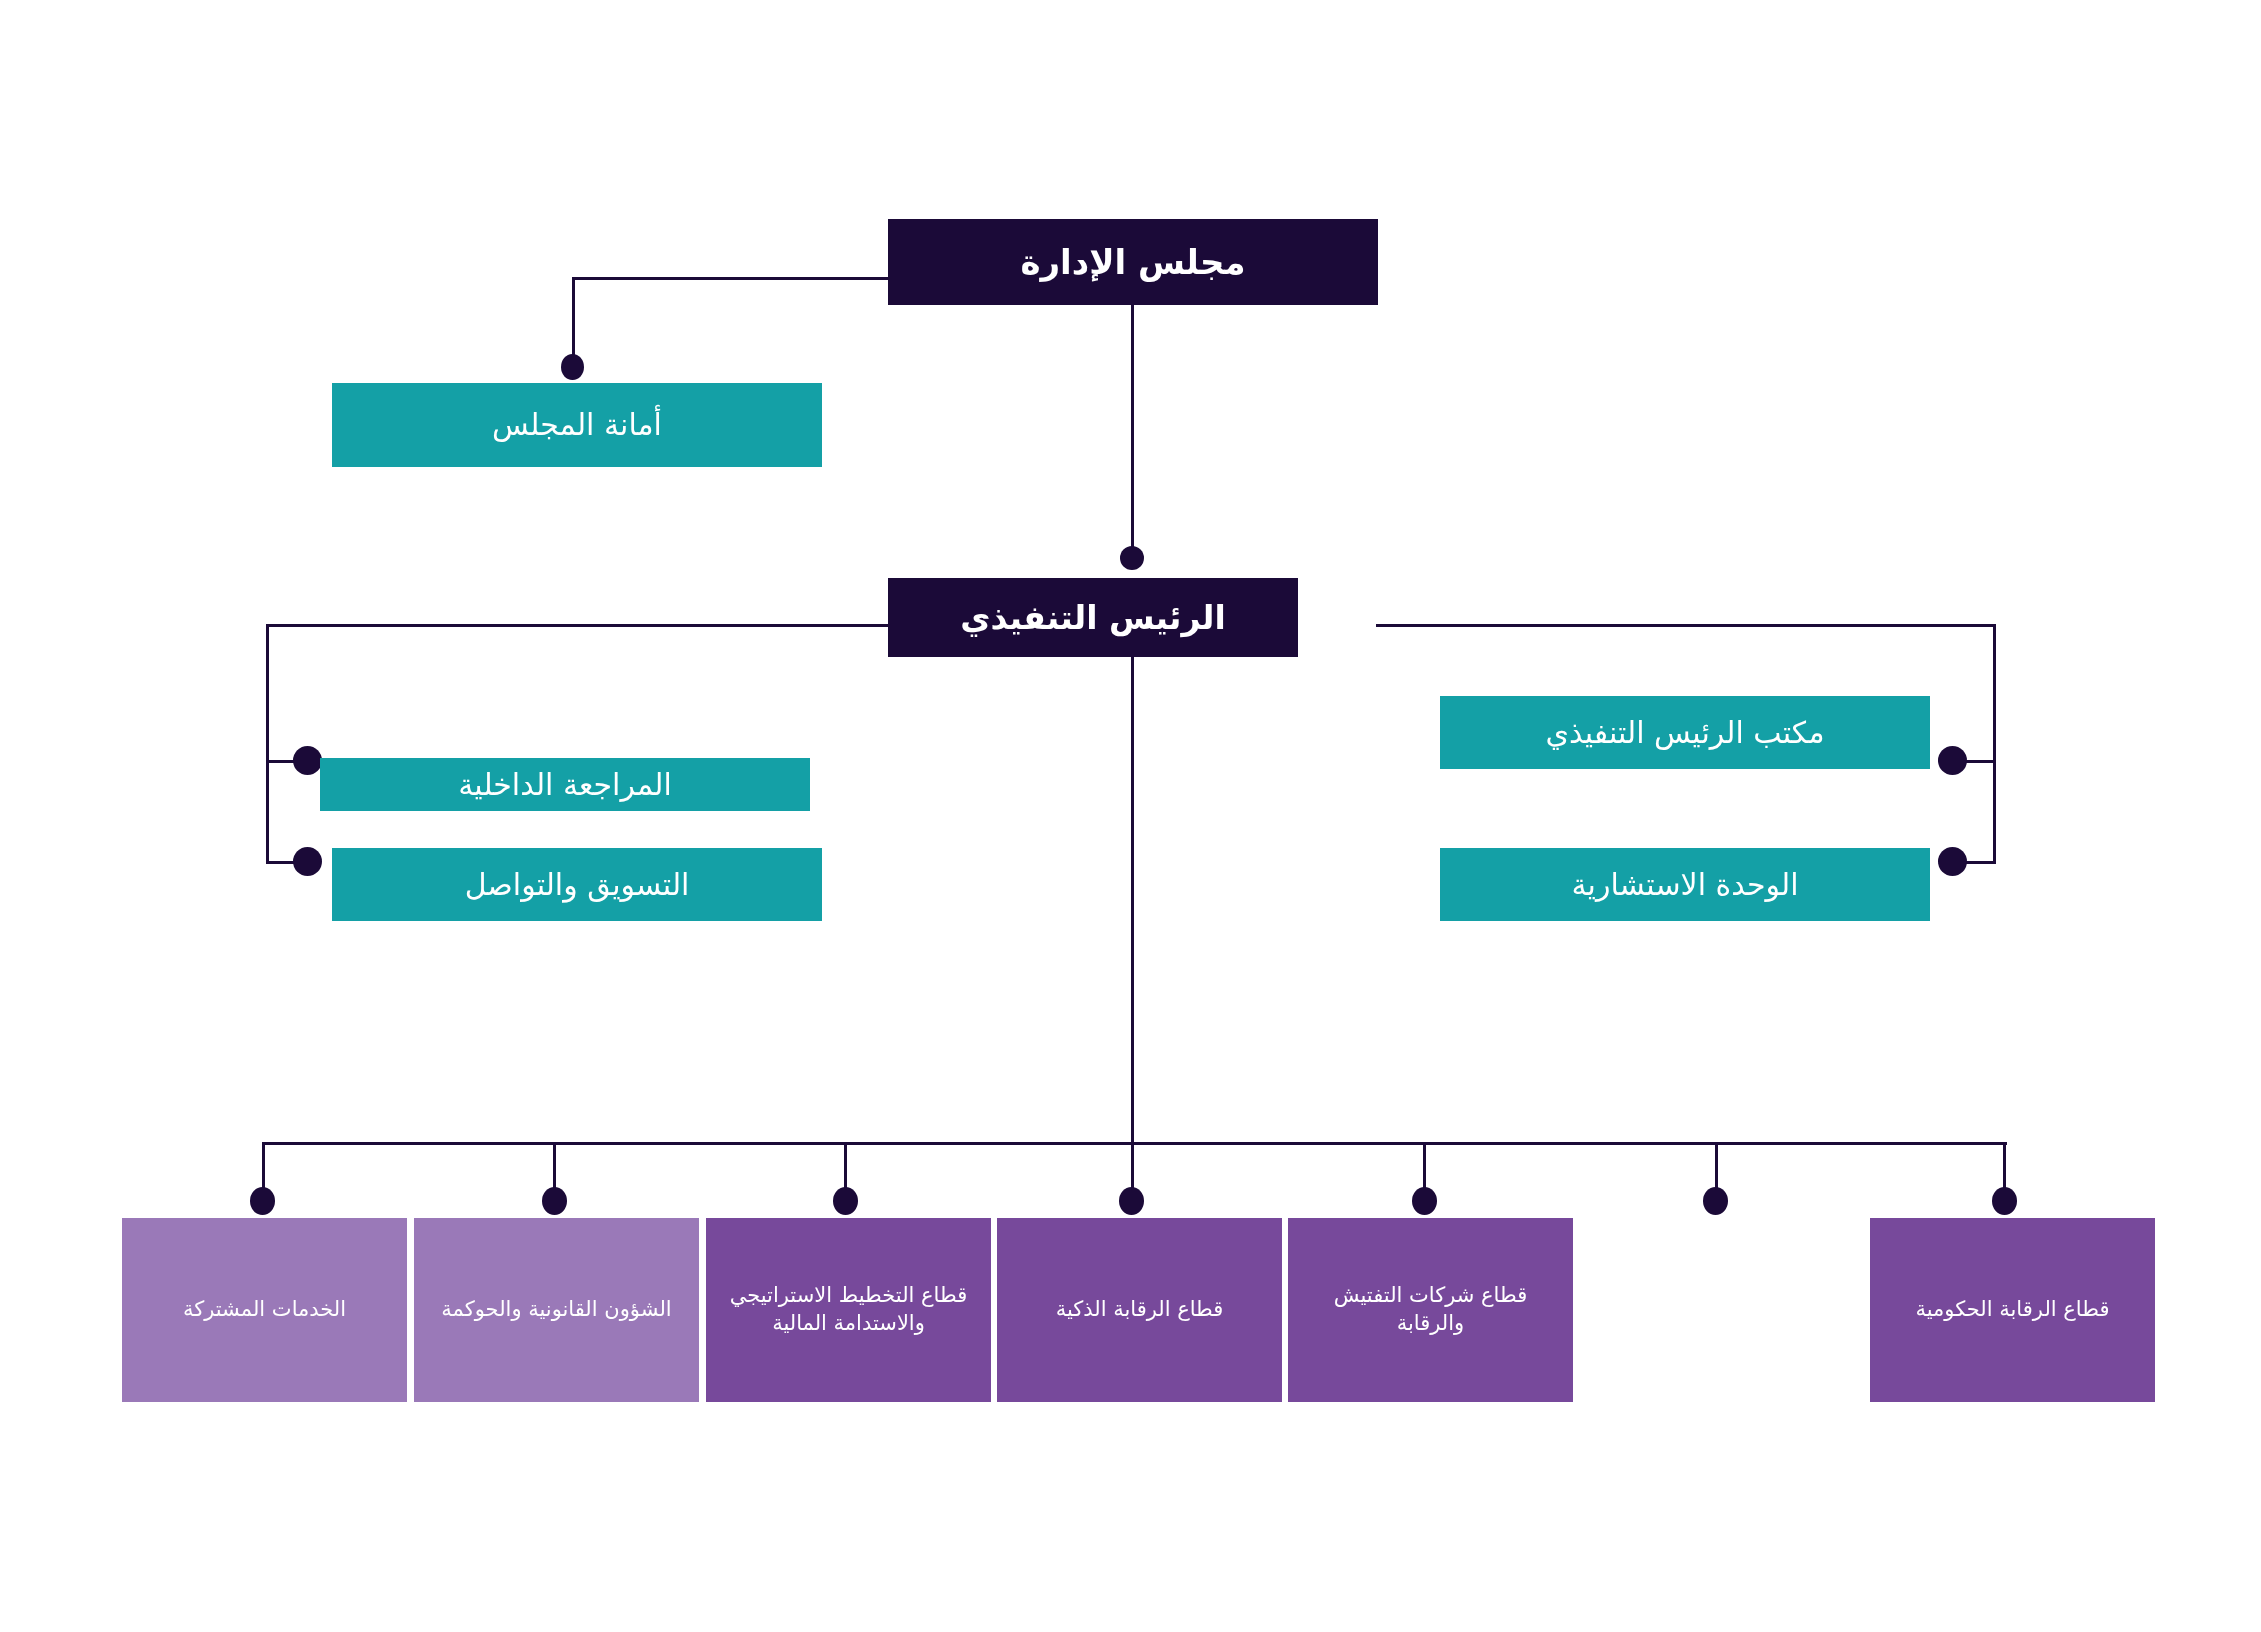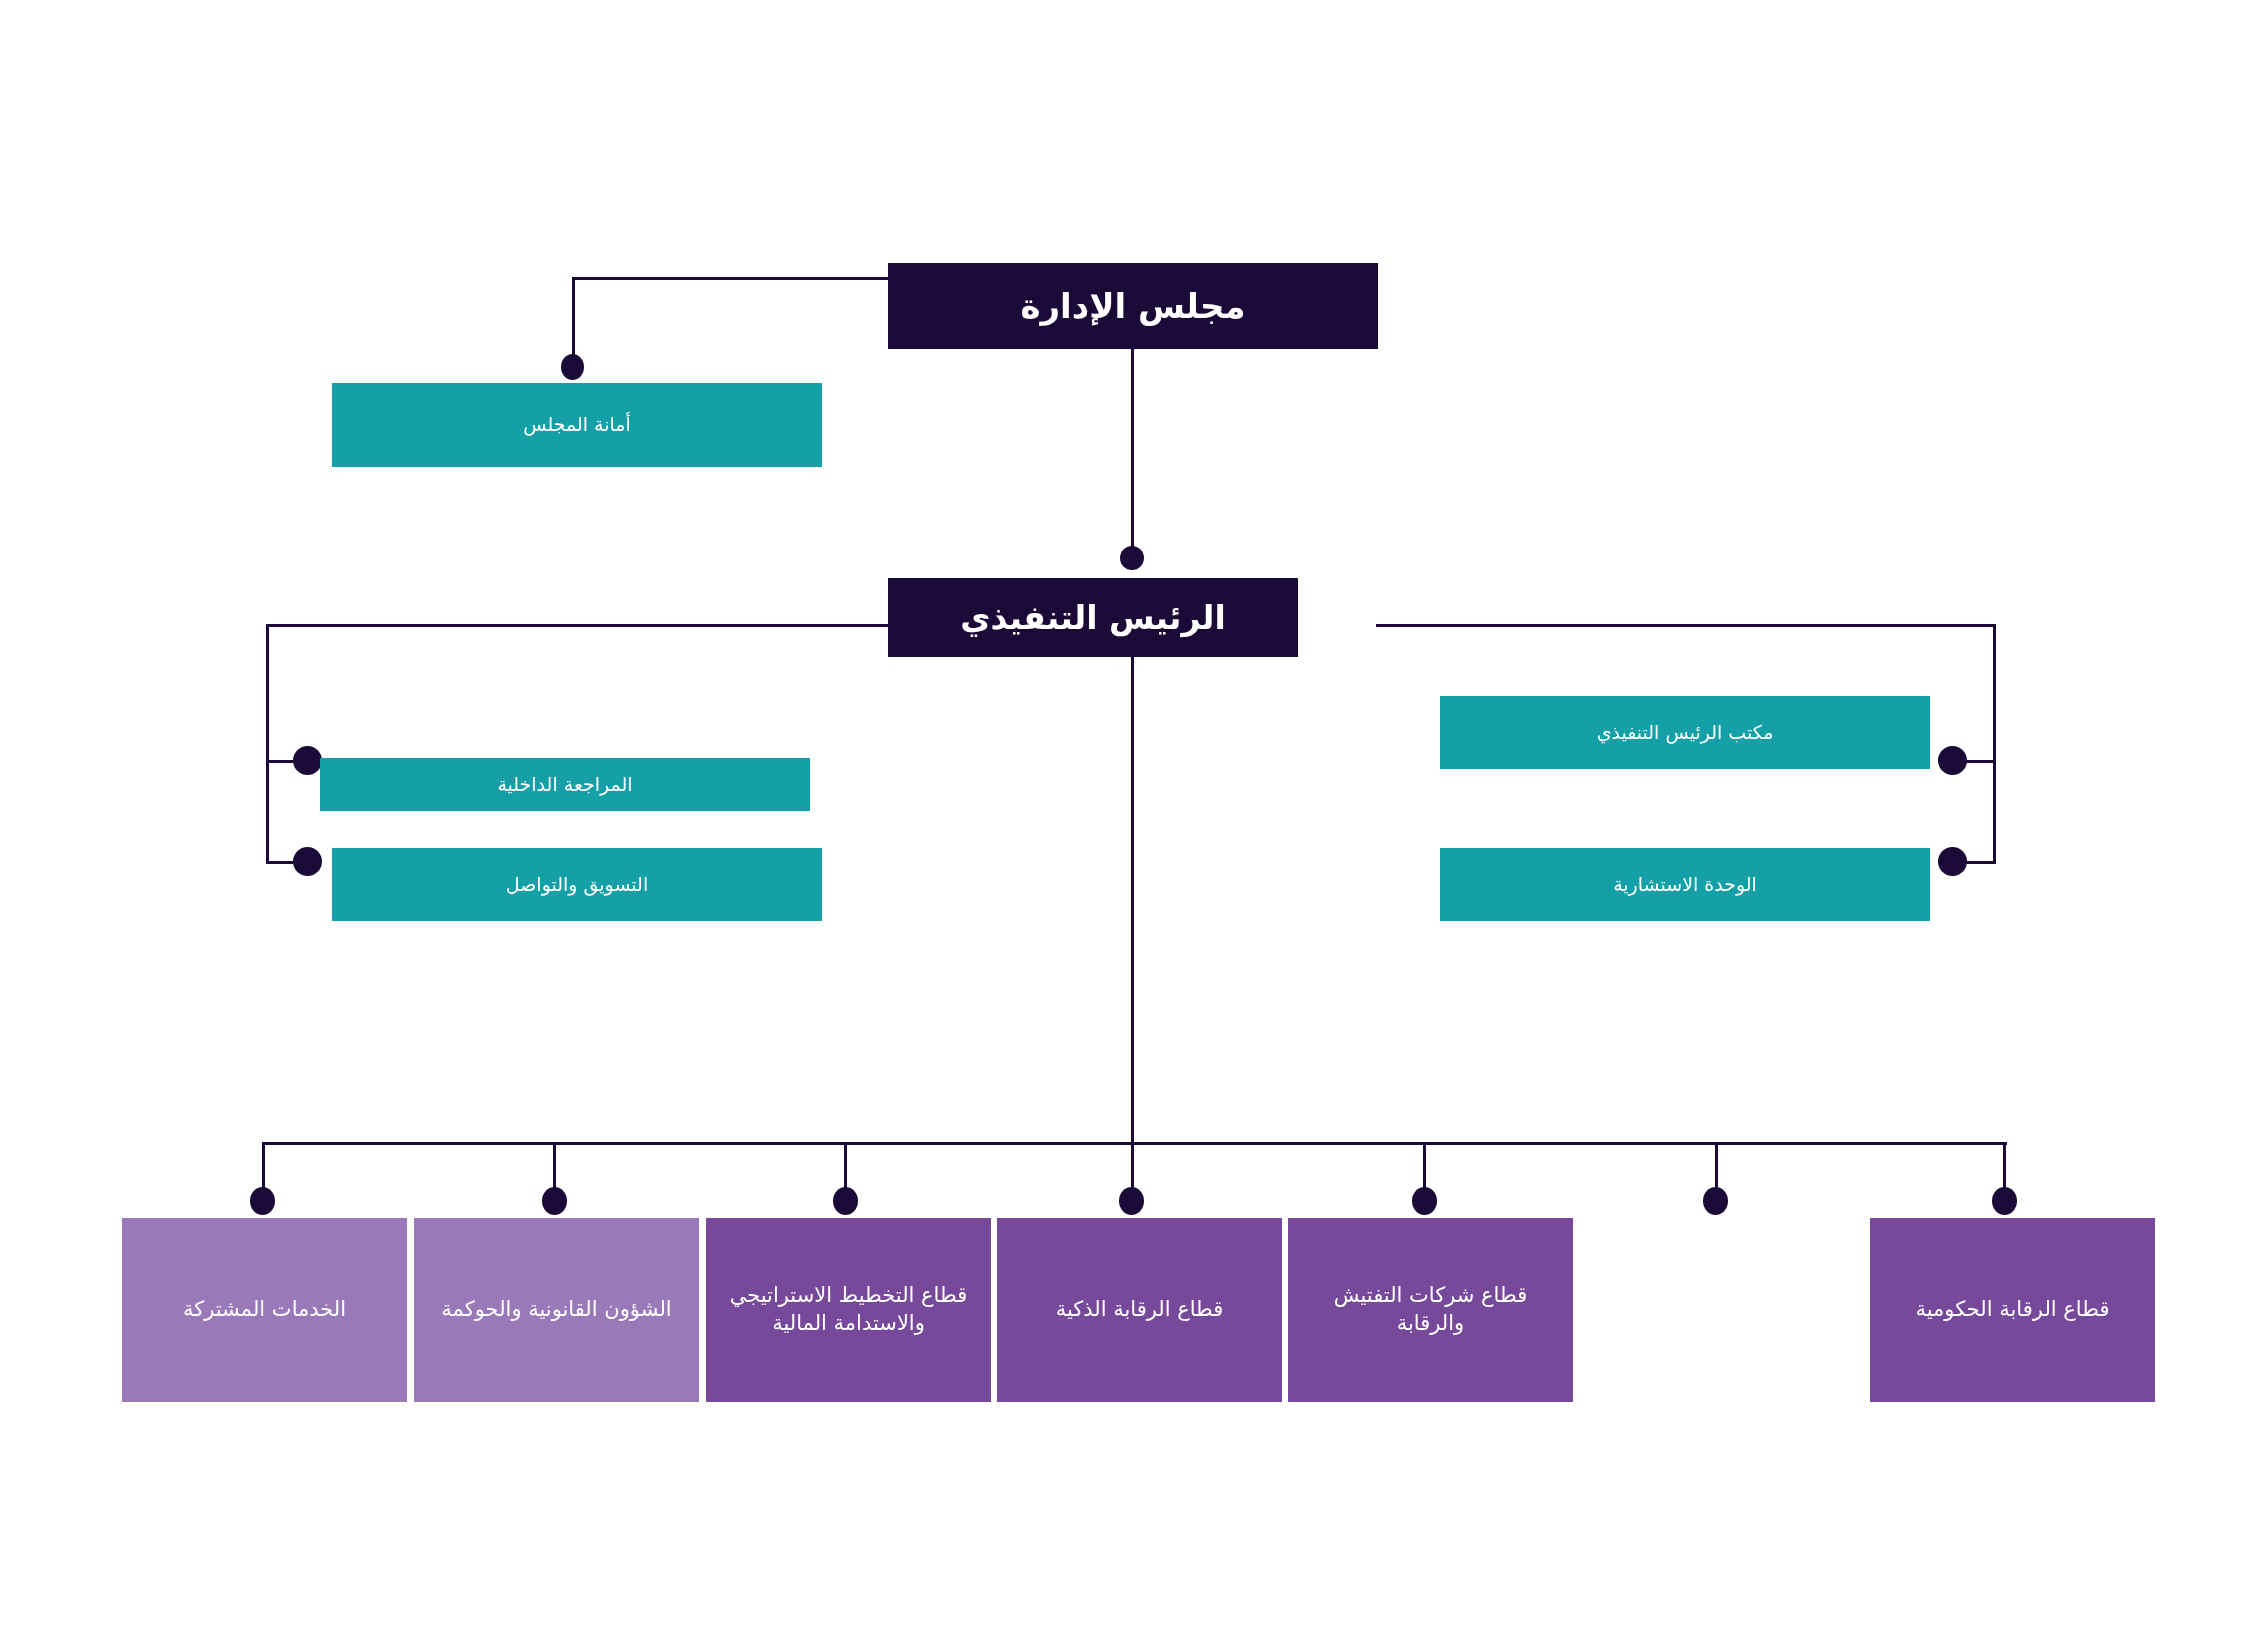--- a/index.html
+++ b/index.html
@@ -36,34 +36,33 @@
   .node-dark {
     background: #1b0a38;
     font-weight: bold;
   }
   .node-board {
     left: 888px;
     top: 219px;
     width: 490px;
     height: 86px;
     font-size: 34px;
-    margin-top: 44px;
   }
   .node-ceo {
     left: 888px;
     top: 578px;
     width: 410px;
     height: 79px;
     font-size: 33px;
   }
 
   
   .node-teal {
     background: #14a0a6;
-    font-size: 19px;
+    font-size: 30px;
   }
   .node-secretariat {
     left: 332px;
     top: 383px;
     width: 490px;
     height: 84px;
   }
   .node-audit {
     left: 320px;
     top: 726px;

